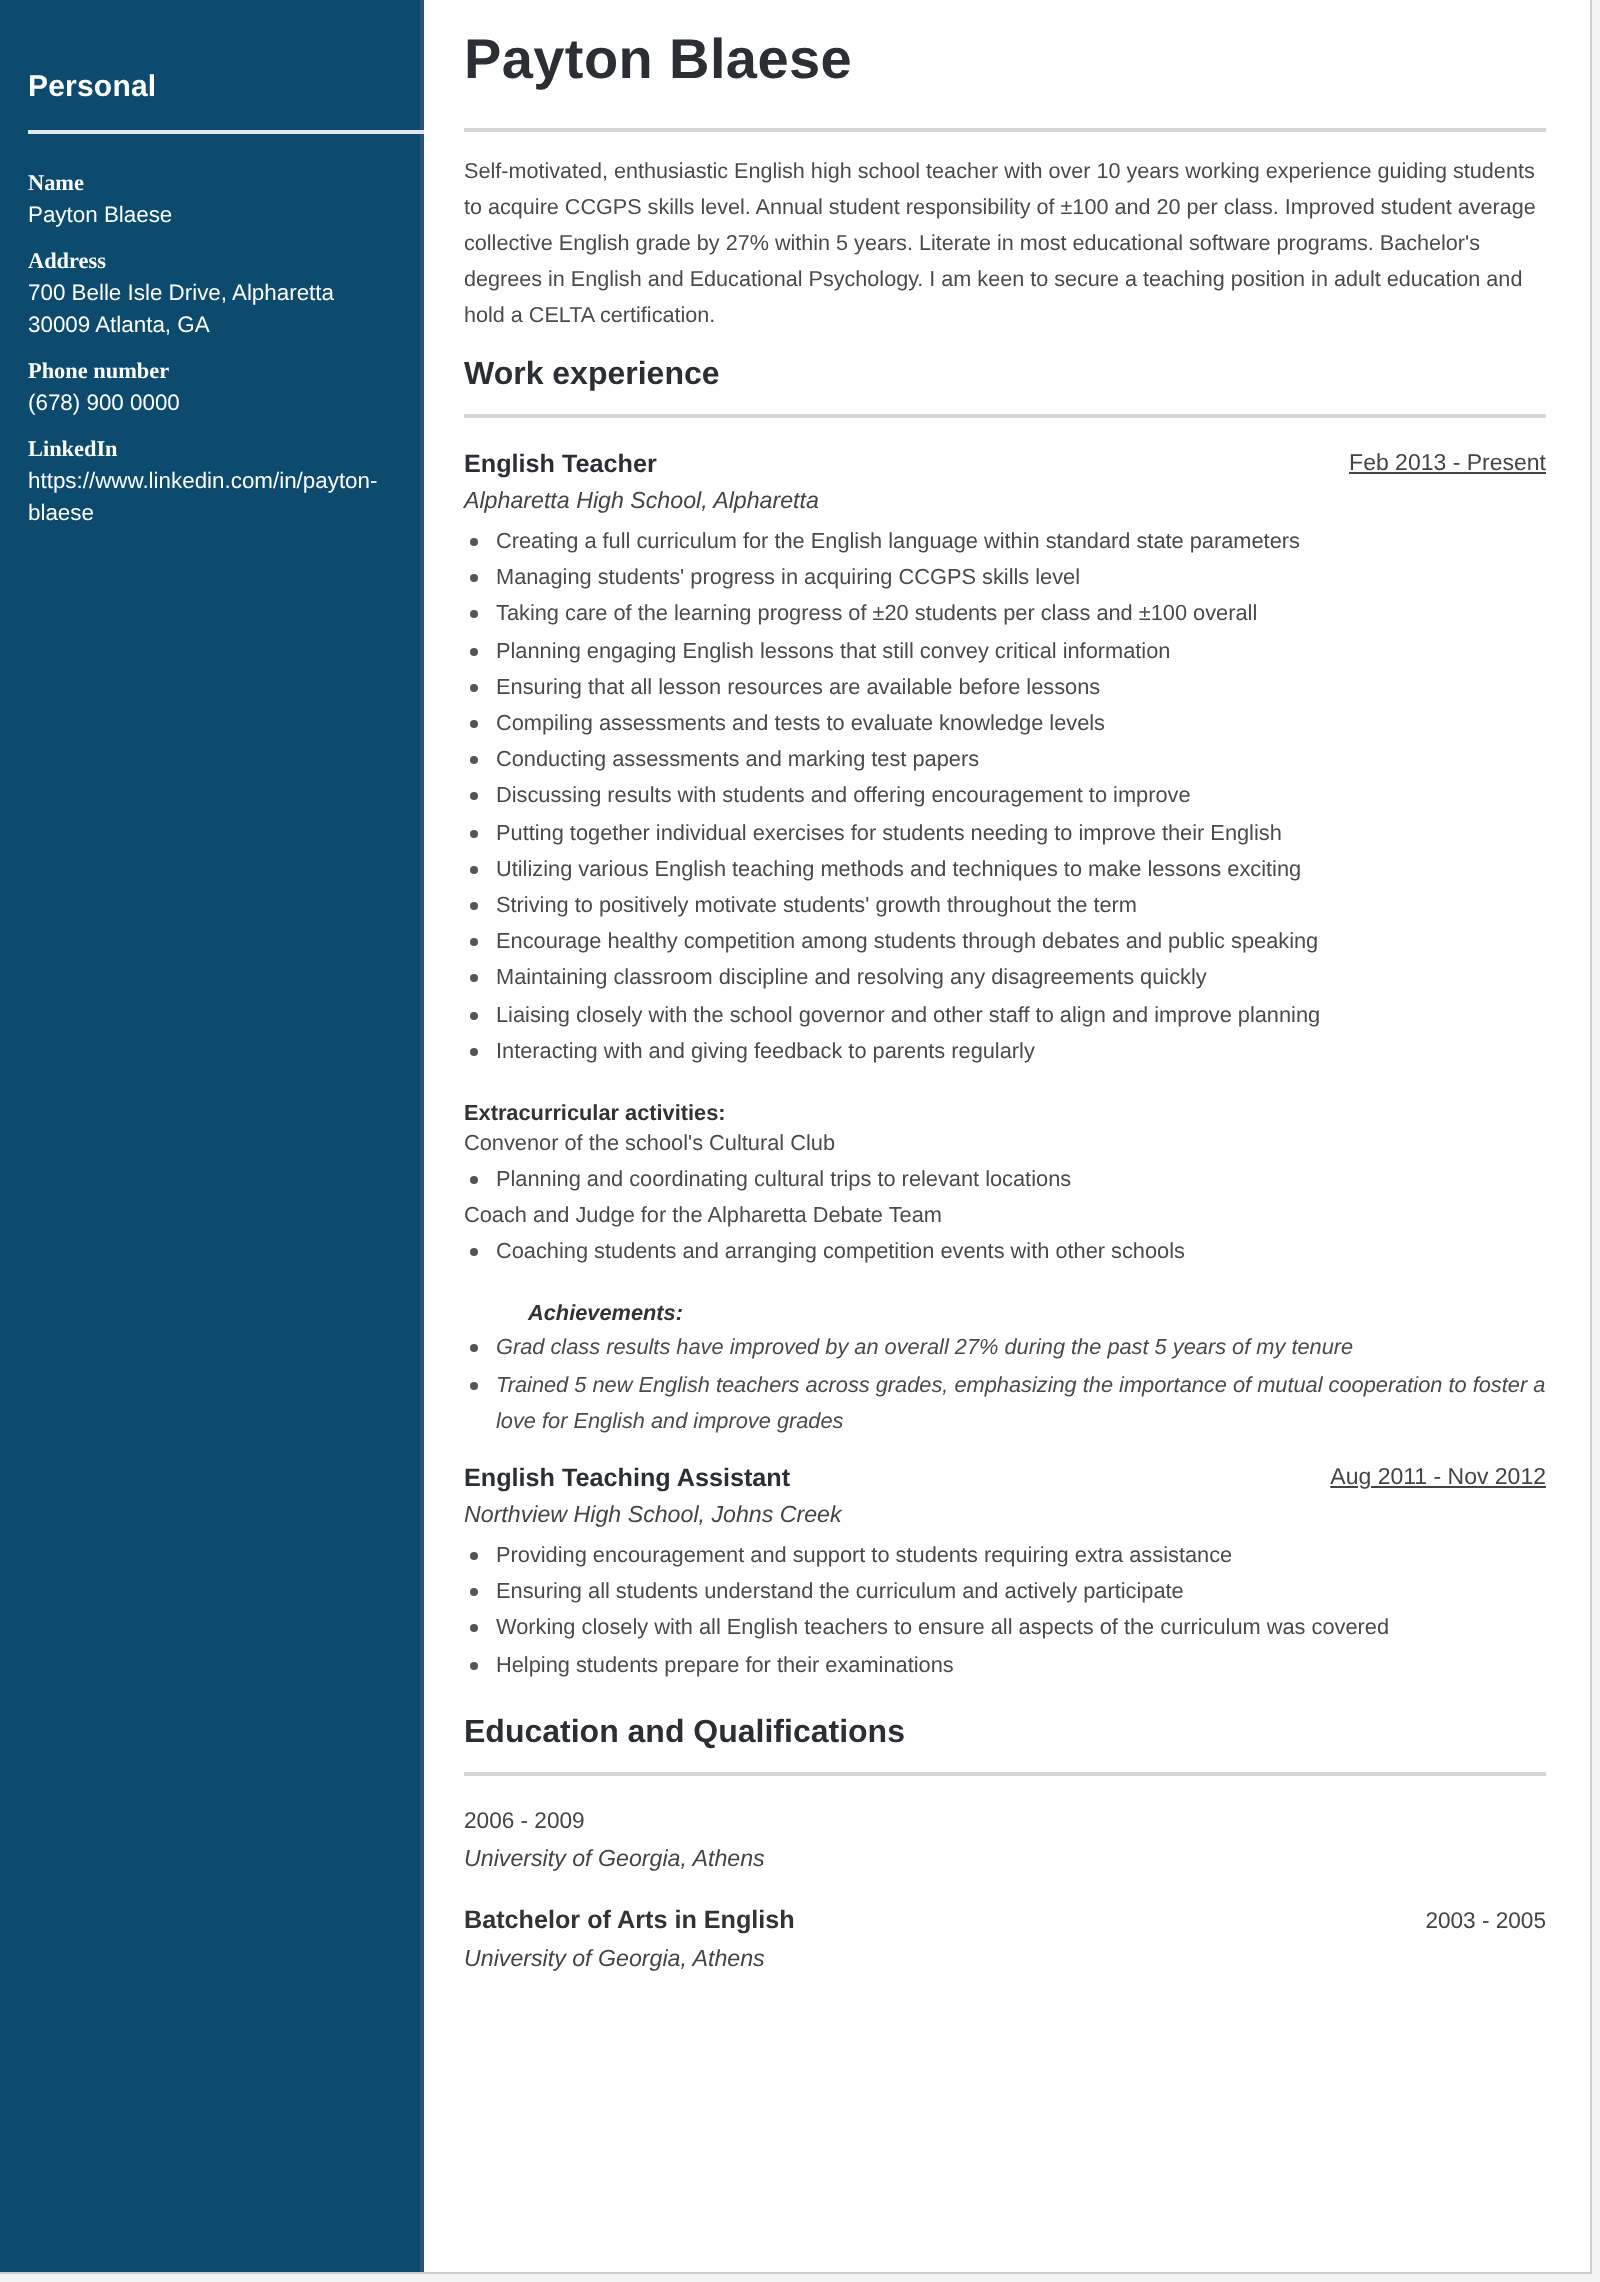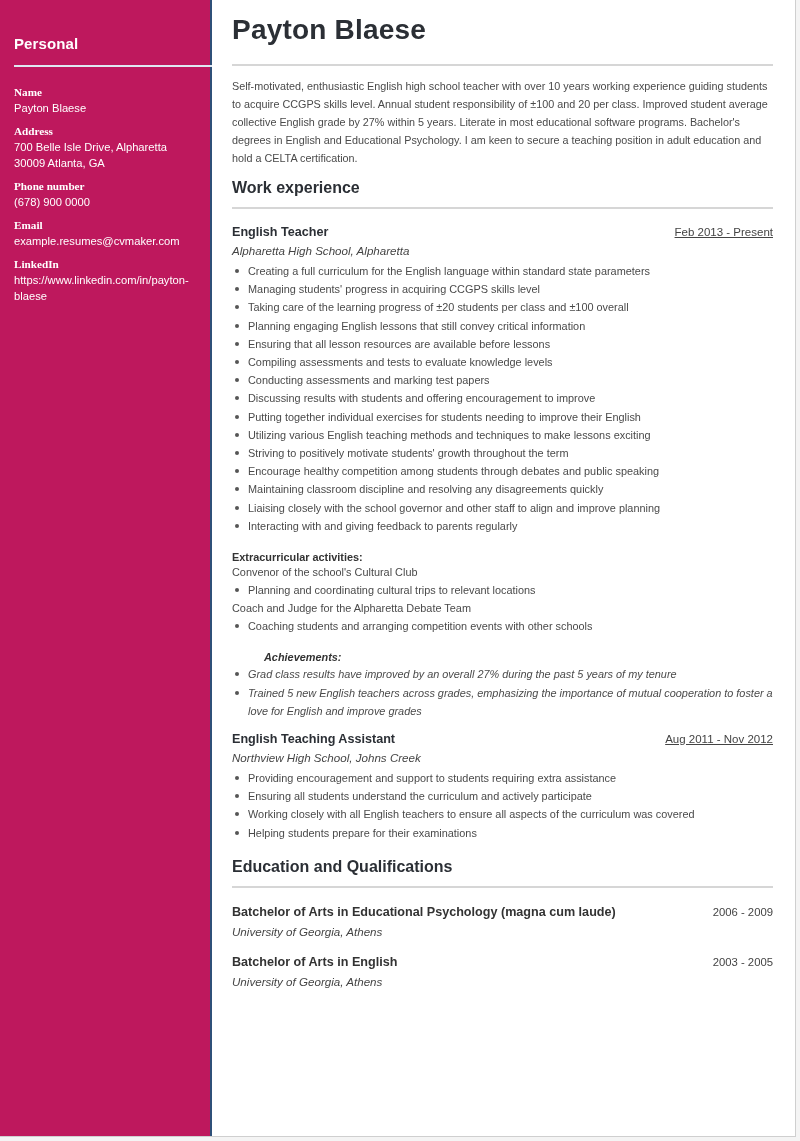--- a/index.html
+++ b/index.html
@@ -12,21 +12,21 @@
   .page {
     position: absolute; left: 0; top: 0;
     width: 795px; height: 1136px;
     background: #ffffff;
     border-right: 1px solid #cfcfcf;
     border-bottom: 1px solid #cfcfcf;
     display: flex;
   }
   .sidebar {
     width: 212px; height: 100%;
-    background: #be185d;
+    background: #0c4a6e;
     color: #ffffff;
     box-sizing: border-box;
     padding: 0 0 0 14px;
     border-right: 2px solid #2f5079;
   }
   .sidebar h2 {
     margin: 0; padding-top: 35px;
     font-size: 15px; font-weight: bold;
     letter-spacing: 0.1px;
     height: 30px;
@@ -95,24 +95,20 @@
     <div class="field">
       <div class="lbl">Address</div>
       <div class="val">700 Belle Isle Drive, Alpharetta
 30009 Atlanta, GA</div>
     </div>
     <div class="field">
       <div class="lbl">Phone number</div>
       <div class="val">(678) 900 0000</div>
     </div>
     <div class="field">
-      <div class="lbl">Email</div>
-      <div class="val">example.resumes@cvmaker.com</div>
-    </div>
-    <div class="field">
       <div class="lbl">LinkedIn</div>
       <div class="val">https://www.linkedin.com/in/payton-
 blaese</div>
     </div>
   </aside>
 
   <main class="main">
     <div class="name">Payton Blaese</div>
     <div class="hr"></div>
     <p class="summary">Self-motivated, enthusiastic English high school teacher with over 10 years working experience guiding students to acquire CCGPS skills level. Annual student responsibility of ±100 and 20 per class. Improved student average collective English grade by 27% within 5 years. Literate in most educational software programs. Bachelor's degrees in English and Educational Psychology. I am keen to secure a teaching position in adult education and hold a CELTA certification.</p>
@@ -173,21 +169,20 @@
         <li>Working closely with all English teachers to ensure all aspects of the curriculum was covered</li>
         <li>Helping students prepare for their examinations</li>
       </ul>
     </div>
 
     <div class="section-title" style="margin-top:16px">Education and Qualifications</div>
     <div class="hr"></div>
 
     <div class="edu-item" style="margin-top:17px">
       <div class="edu-head">
-        <span class="edu-title">Batchelor of Arts in Educational Psychology (magna cum laude)</span>
         <span class="edu-date">2006 - 2009</span>
       </div>
       <div class="edu-school">University of Georgia, Athens</div>
     </div>
     <div class="edu-item" style="margin-top:17px">
       <div class="edu-head">
         <span class="edu-title">Batchelor of Arts in English</span>
         <span class="edu-date">2003 - 2005</span>
       </div>
       <div class="edu-school">University of Georgia, Athens</div>

